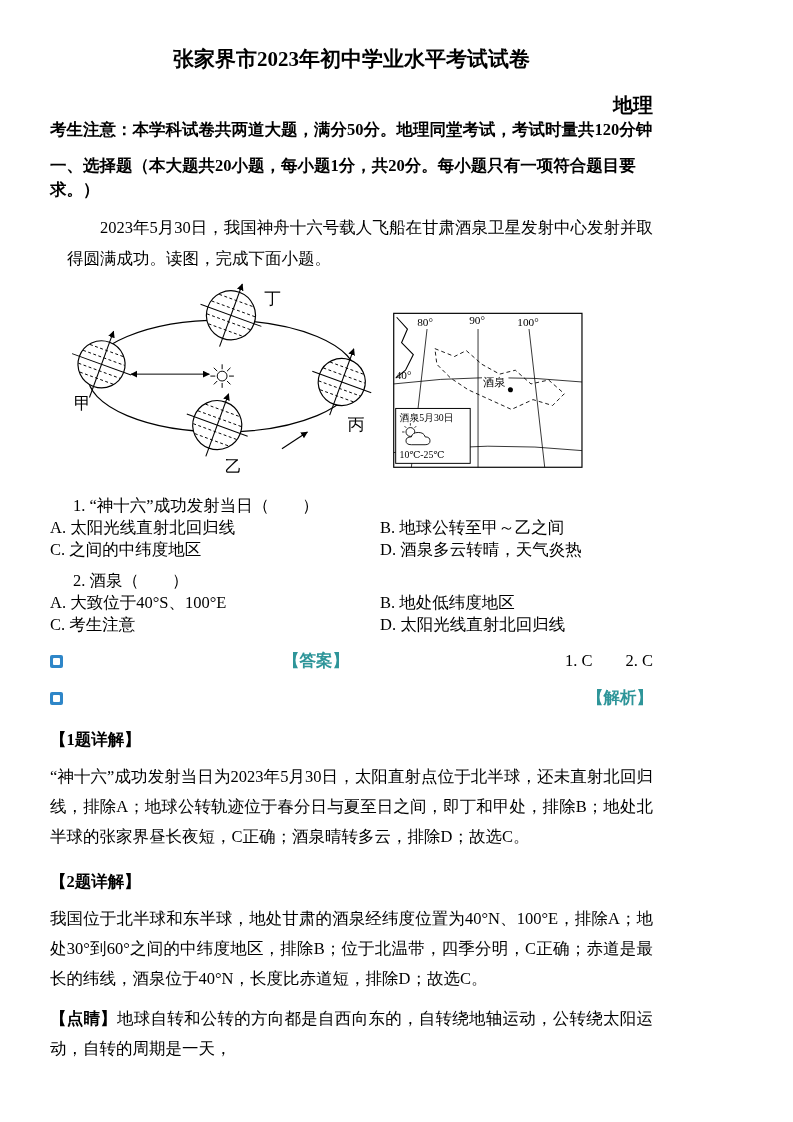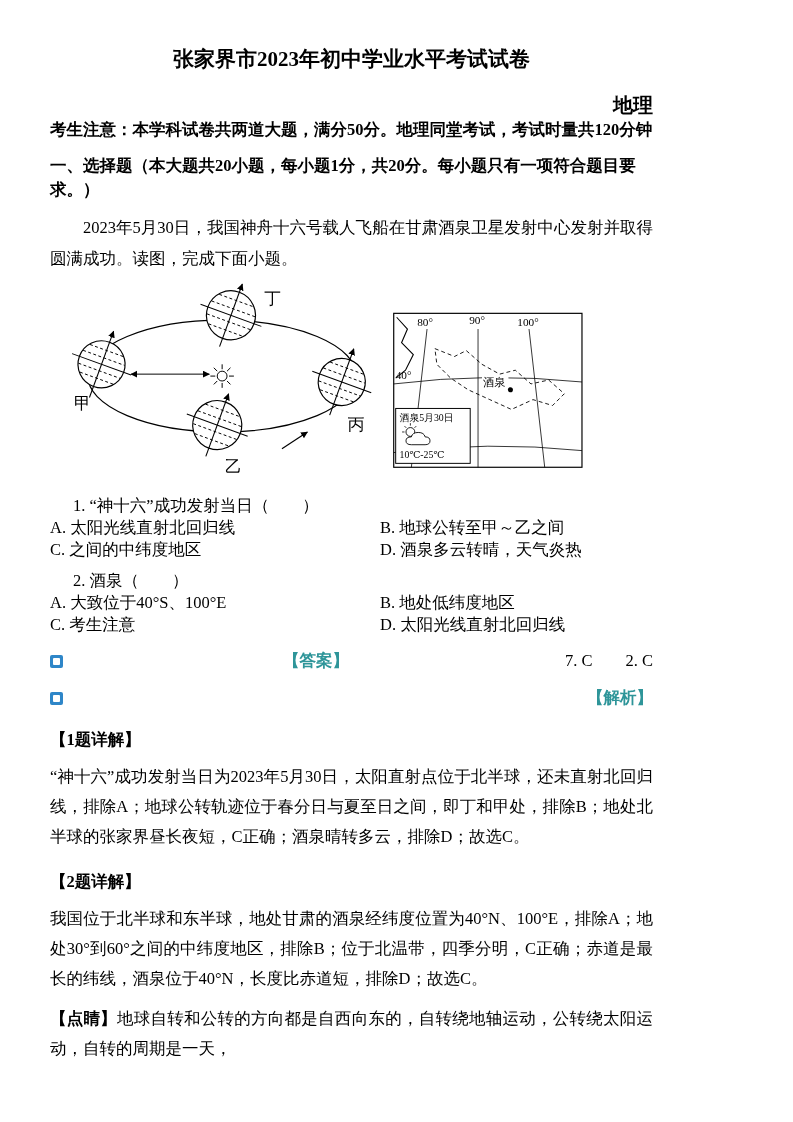--- a/index.html
+++ b/index.html
@@ -8,21 +8,21 @@
     width:793px; height:1122px; margin:0 auto;
     font-family:"Liberation Serif","DejaVu Serif",serif;
     color:#000; font-size:16.5px;
     overflow:hidden;
   }
   .page { padding:46px 66px 0 50px; width:719px; height:1122px; }
   .title { text-align:center; font-size:21px; font-weight:bold; line-height:26px; }
   .subject { text-align:right; font-size:20px; font-weight:bold; margin-top:20px; line-height:26px; }
   .notice { font-weight:bold; line-height:24px; }
   .section-heading { font-weight:bold; margin-top:12px; line-height:24px; }
-  .intro { margin-top:10px; line-height:31px; text-indent:2em; text-align:justify; }
+  .intro { margin-top:10px; line-height:31px; text-indent:2em; text-align:justify;margin-left:17px; }
   .figure { margin:6px 0 2px 12px; }
   svg { font-family:"Liberation Serif","DejaVu Serif",serif; }
   .stem { margin-top:9px; line-height:22px;margin-left:23px; }
   .opt-row { display:grid; grid-template-columns:330px 1fr; line-height:22px; }
   .label-row { margin-top:13px; line-height:24px; display:flex; align-items:center;justify-content:space-between; }
   .brand-icon { display:inline-block; width:13px; height:13px; background:#2E86C8; border-radius:2px; margin-right:4px; flex:0 0 auto; position:relative; }
   .brand-icon::after { content:""; position:absolute; left:3px; top:3px; width:7px; height:7px; background:#fff; border-radius:1px; }
   .teal { color:#2E9599; font-weight:bold; }
   .answer-text { color:#000; }
   .detail-label { margin-top:18px; font-weight:bold; line-height:24px; }
@@ -184,21 +184,21 @@
     <span class="opt">B. 地处低纬度地区</span>
   </div>
   <div class="opt-row">
     <span class="opt">C. 考生注意</span>
     <span class="opt">D. 太阳光线直射北回归线</span>
   </div>
 
   <div class="label-row">
     <span class="brand-icon"></span>
     <span class="teal">【答案】</span>
-    <span class="answer-text">7. C　　2. C</span>
+    <span class="answer-text">1. C　　2. C</span>
   </div>
 
   <div class="label-row">
     <span class="brand-icon"></span>
     <span class="teal">【解析】</span>
   </div>
 
   <p class="detail-label">【1题详解】</p>
   <p class="para">“神十六”成功发射当日为2023年5月30日，太阳直射点位于北半球，还未直射北回归线，排除A；地球公转轨迹位于春分日与夏至日之间，即丁和甲处，排除B；地处北半球的张家界昼长夜短，C正确；酒泉晴转多云，排除D；故选C。</p>
 

